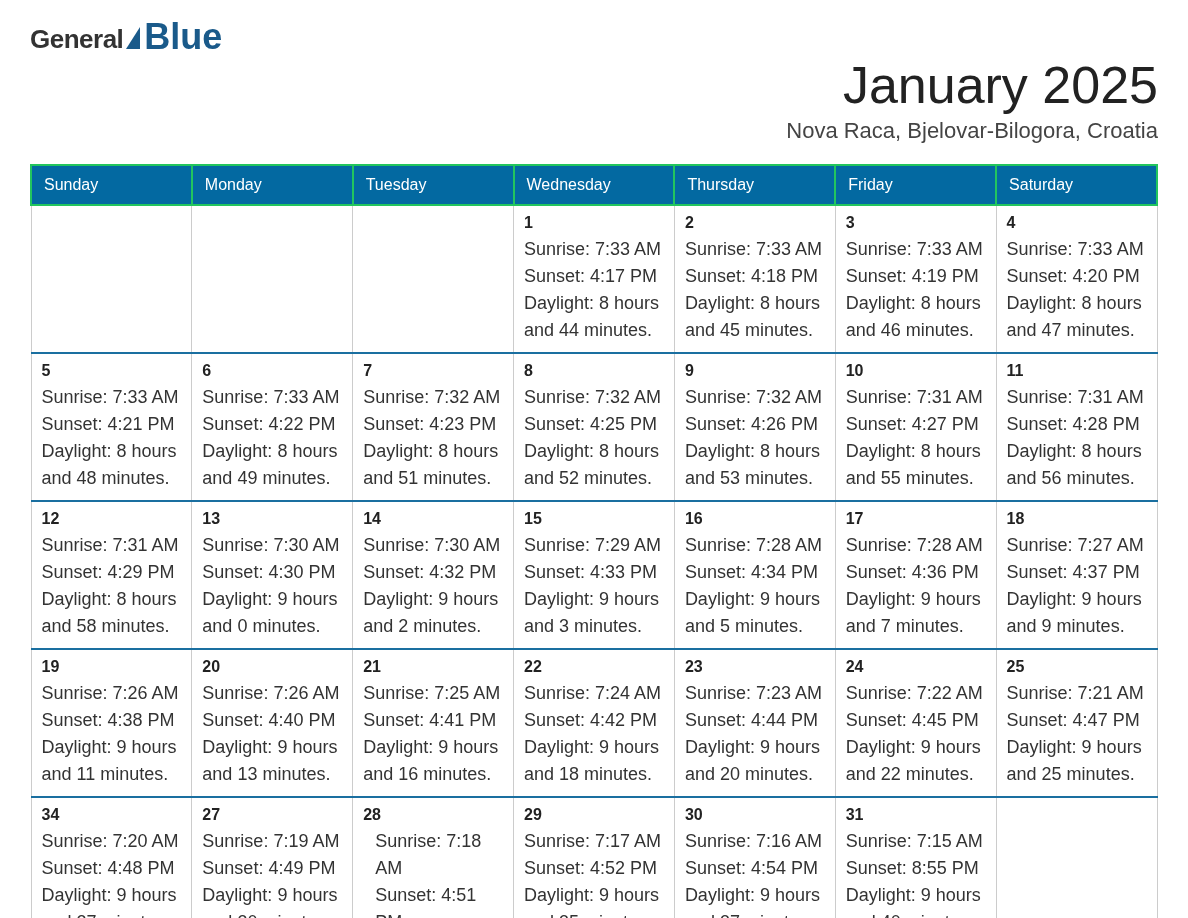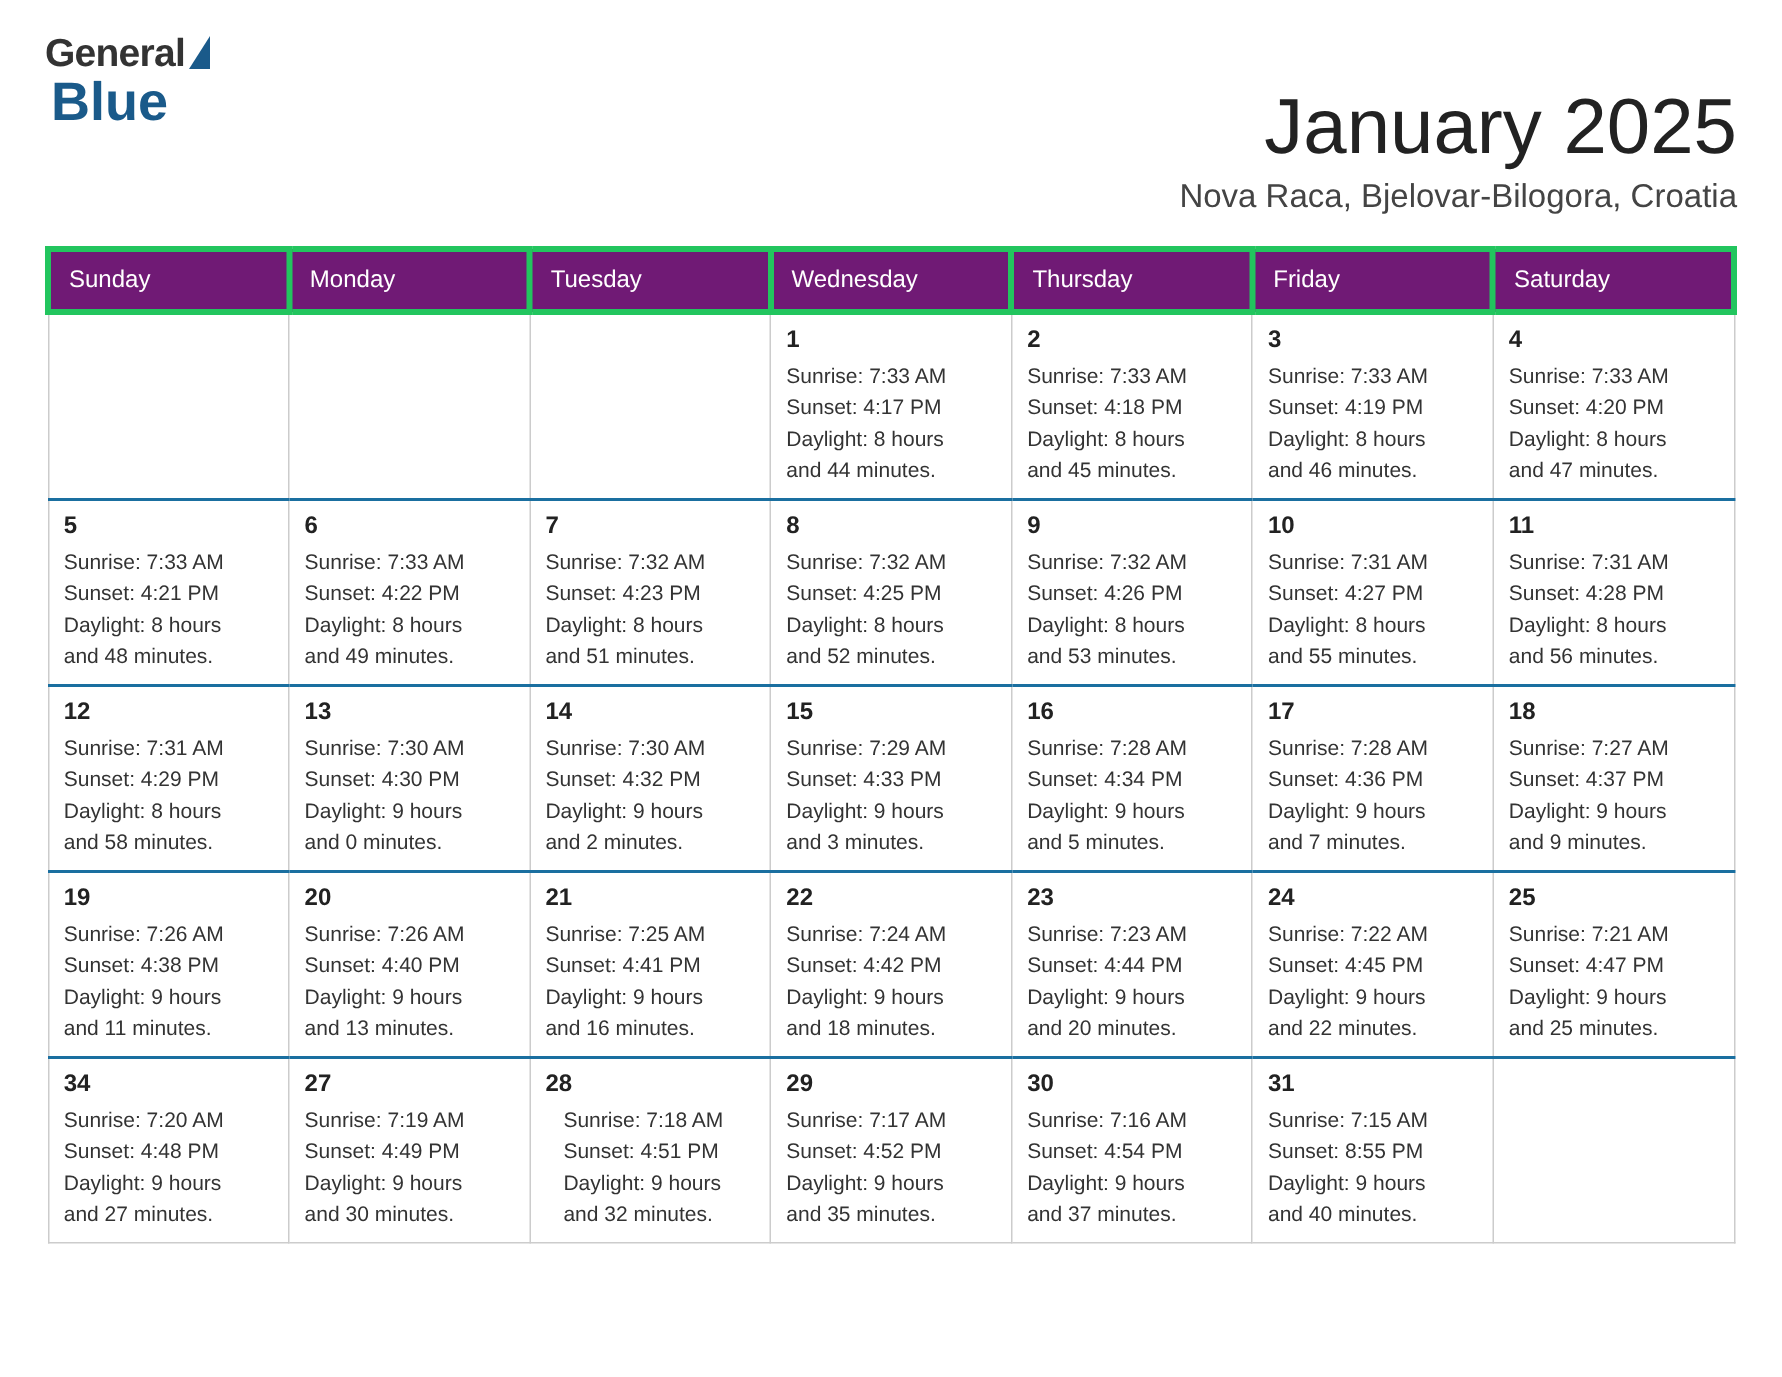--- a/index.html
+++ b/index.html
@@ -11,22 +11,21 @@
       padding: 20px 30px;
     }
     .header {
       display: flex;
       justify-content: space-between;
       align-items: flex-start;
       margin-bottom: 20px;
     }
     .logo {
       display: flex;
-      flex-direction: column;
-      align-items: flex-start;
+      align-items: center;
     }
     .logo-top {
       display: flex;
       align-items: center;
     }
     .logo-general {
       font-size: 26px;
       font-weight: bold;
       color: #333;
       letter-spacing: -0.5px;
@@ -60,46 +59,46 @@
     .location-title {
       font-size: 22px;
       color: #444;
       margin-top: 4px;
     }
     .calendar {
       width: 100%;
       border-collapse: collapse;
     }
     .calendar th {
-      background-color: #701a75;
+      background-color: #0369a1;
       color: #fff;
       font-size: 16px;
       font-weight: normal;
       padding: 10px 12px;
       text-align: left;
-      border: 4px solid #22c55e;
+      border: 2px solid #22c55e;
     }
     .calendar td {
       border: 1px solid #ccc;
       vertical-align: top;
       padding: 8px 10px;
       width: 14.28%;
       min-height: 110px;
       font-size: 13px;
       color: #333;
     }
     .day-number {
       font-size: 16px;
       font-weight: bold;
       color: #222;
       margin-bottom: 4px;
       display: block;
     }
     .day-info {
-      font-size: 14px;
+      font-size: 18px;
       color: #333;
       line-height: 1.5;
     }
     .empty-cell {
       background: #fff;
     }
     .calendar tr td:first-child .day-number {
       color: #222;
     }
     .row-separator td {

